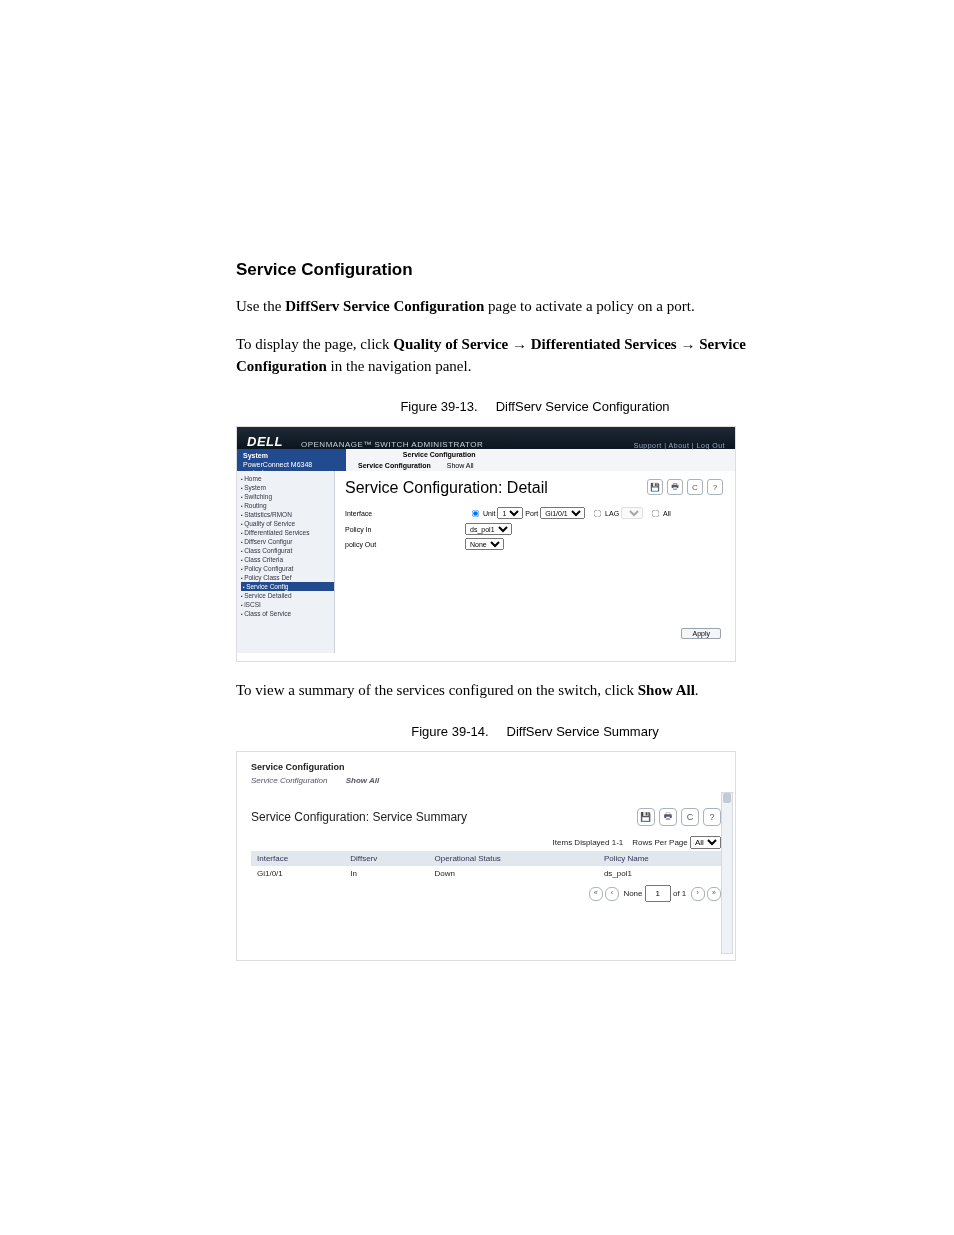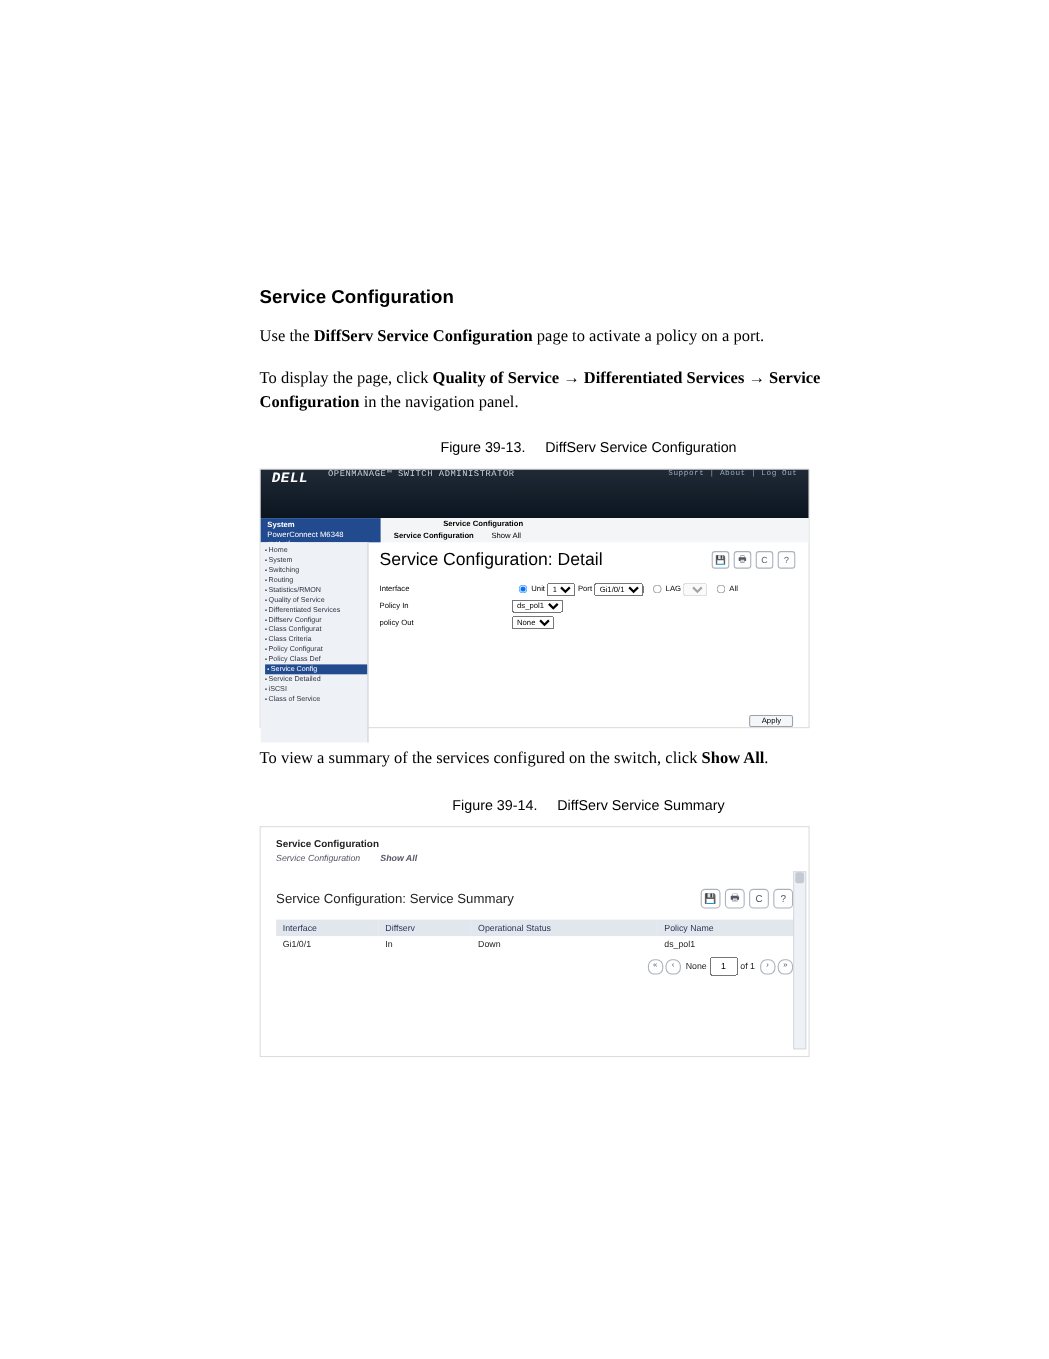--- a/index.html
+++ b/index.html
@@ -40,29 +40,28 @@
     width: 498px;
     height: 234px;
     background: #fff;
     position: relative;
     font-size: 8px;
     color: #000;
     border: 1px solid #ddd;
     margin-bottom: 18px;
   }
   .shot1 .topbar {
-    height: 44px;
+    height: 22px;
     background: linear-gradient(#1f2a36,#0a1520);
     color: #c8d0d8;
     display: flex;
-    align-items: flex-start;
+    align-items: flex-end;
     padding: 0 10px;
     font-size: 8px;
     letter-spacing: .5px;
-    font-family: Liberation Mono, monospace;
   }
   .shot1 .topbar .logo {
     font-weight: bold; font-style: italic; font-size: 13px; color:#fff; margin-right:18px;
   }
   .shot1 .topbar .right { margin-left:auto; color:#9ab; font-size:7px; }
   .shot1 .crumb {
     height: 22px; background:#f3f5f7; display:flex; align-items:stretch; font-size:7px;
   }
   .shot1 .crumb .left {
     width: 97px; background:#224a8f; color:#fff; padding:3px 6px; line-height:1.2;
@@ -249,20 +248,26 @@
         <span class="sel">Show All</span>
       </div>
       <div class="title2">
         <span>Service Configuration: Service Summary</span>
         <span class="icons">
           <span>💾</span>
           <span>🖶</span>
           <span>C</span>
           <span>?</span>
         </span>
+      </div>
+      <div class="meta">
+        <span>Items Displayed 1-1</span>
+        &nbsp;&nbsp;
+        <span>Rows Per Page</span>
+        <select><option>All</option></select>
       </div>
       <table>
         <thead>
             <tr>
           <th>Interface</th>
           <th>Diffserv</th>
           <th>Operational Status</th>
           <th>Policy Name</th>
         </tr>
           </thead>

